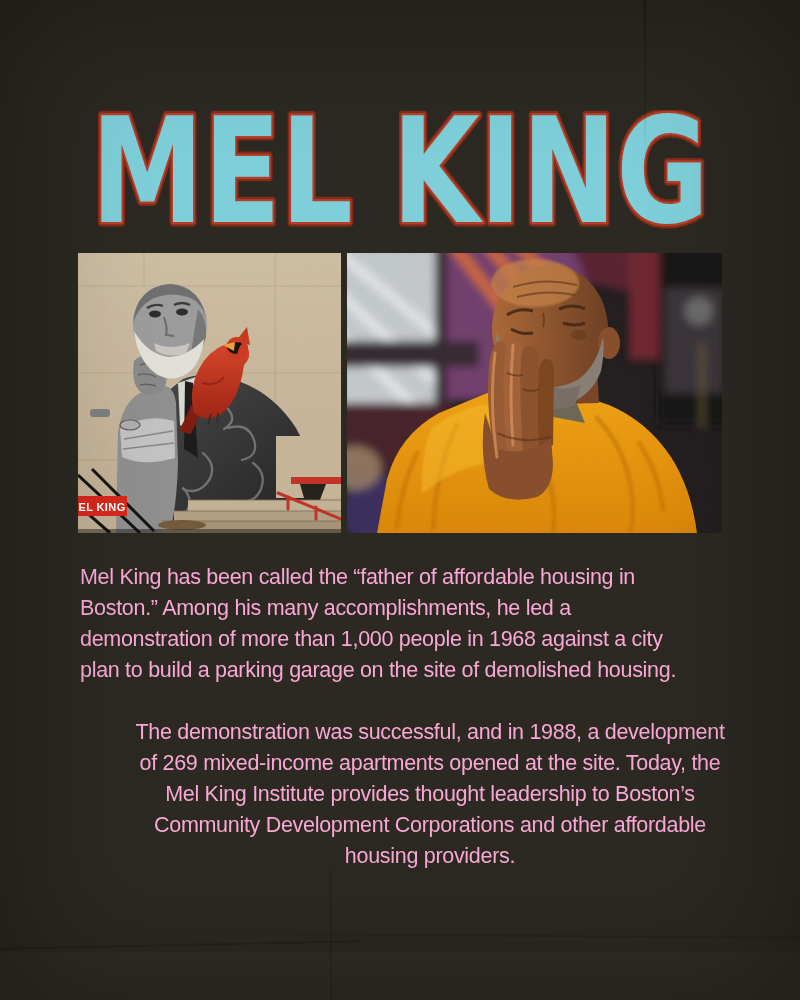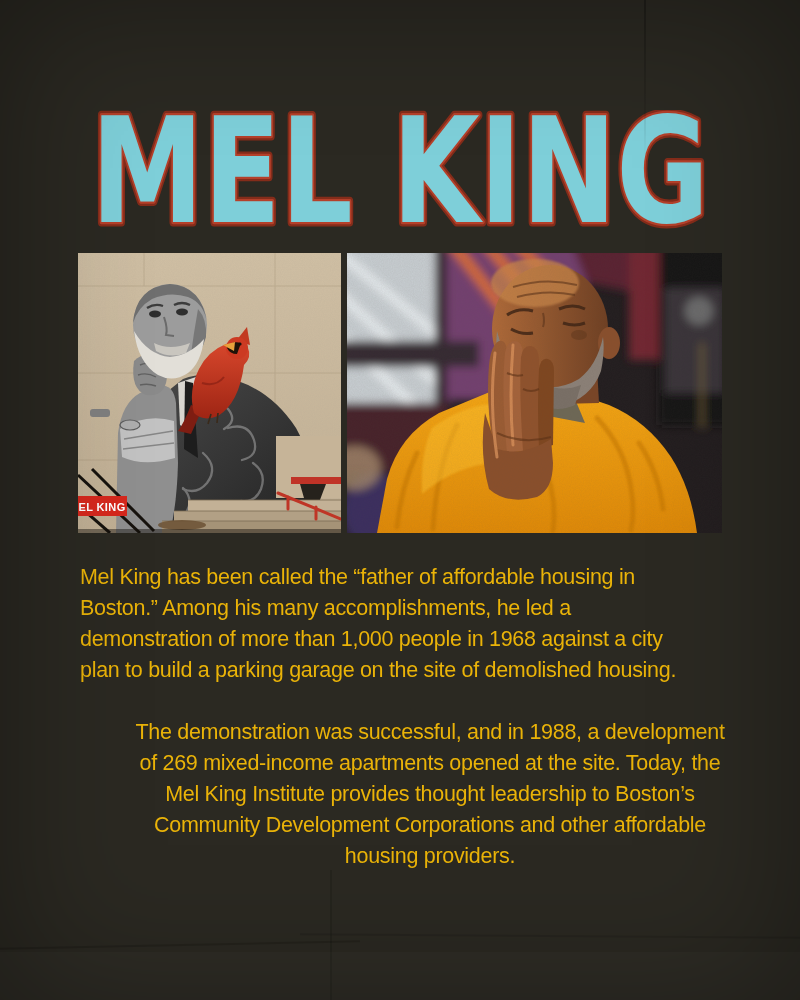--- a/index.html
+++ b/index.html
@@ -25,21 +25,21 @@
     font-family:"DejaVu Sans",sans-serif;font-weight:bold;
     paint-order:stroke;stroke-linejoin:round;
   }
 
   .photo{position:absolute;top:253px;display:block;}
   .photo.left{left:78px;}
   .photo.right{left:347px;}
 
   .copy{
     position:absolute;left:80px;top:562px;width:700px;
-    color:#eab308;font-size:21.5px;line-height:31px;letter-spacing:-0.3px;
+    color:#f9a8d4;font-size:21.5px;line-height:31px;letter-spacing:-0.3px;
   }
   .copy p{margin:0 0 31px 0;white-space:pre-line;}
   .copy p:last-child{margin-bottom:0;text-align:center;}
 </style>
 </head>
 <body>
 
 <div class="poster">
 
   <svg class="title-svg" viewBox="0 0 640 122">

